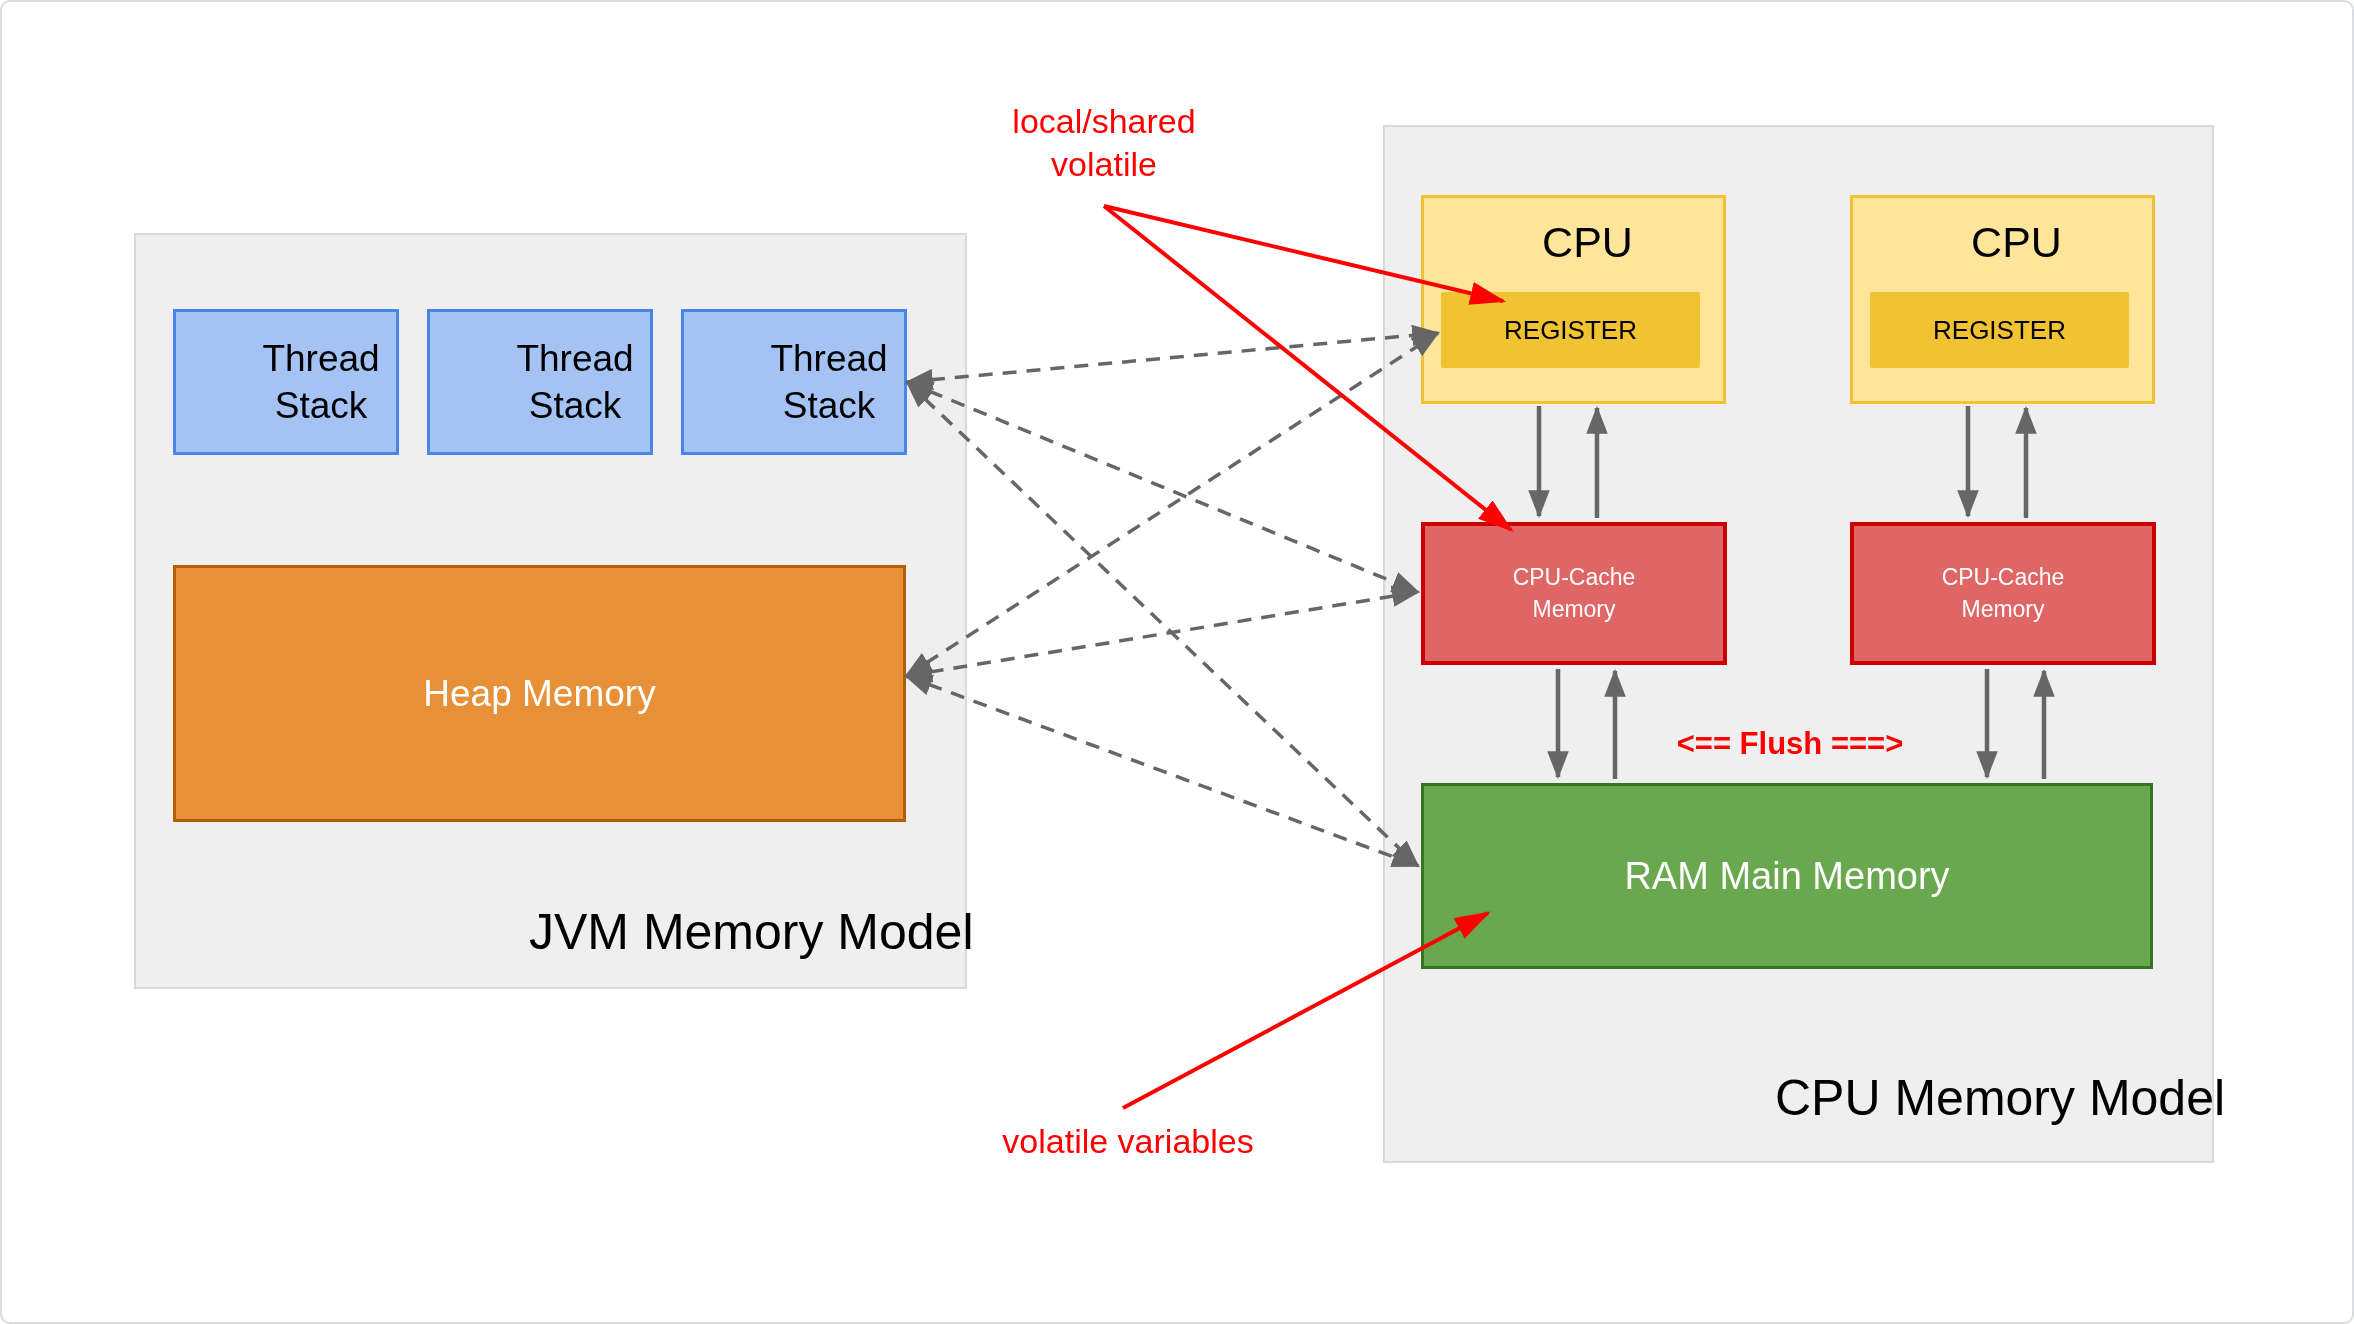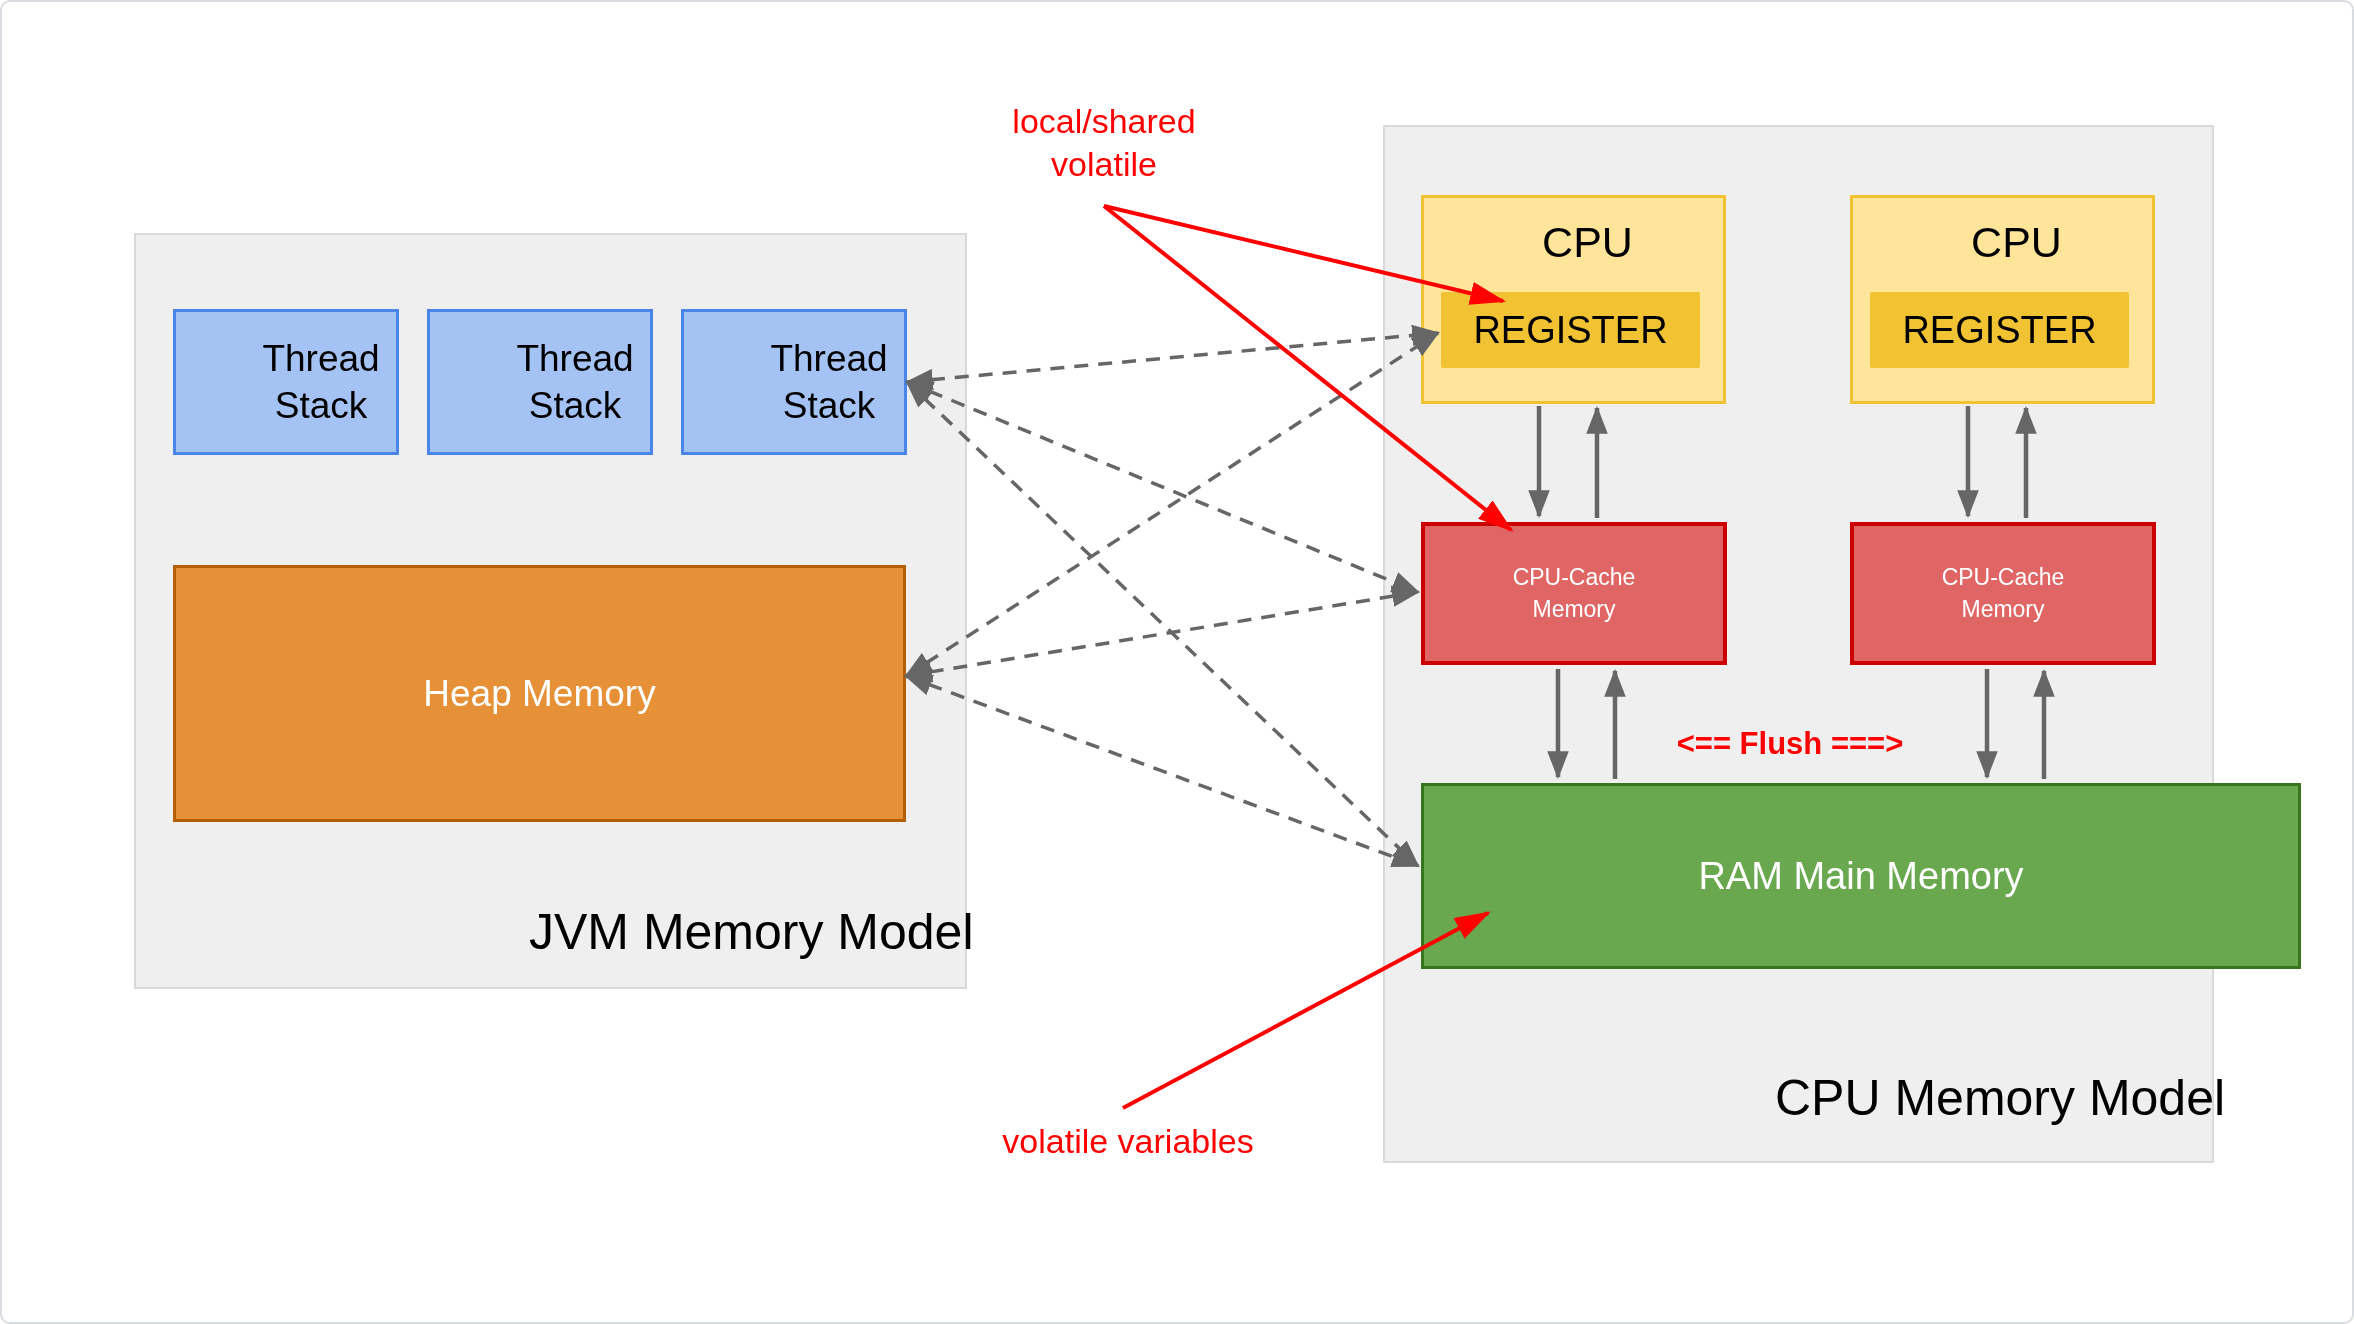--- a/index.html
+++ b/index.html
@@ -54,21 +54,21 @@
     background:var(--yellow-fill,#ffe599);
     border:3px solid var(--yellow-border,#f1c232);
     align-items:flex-start;
   }
   .cpu-box .cpu-title{
     width:100%;margin-top:20px;text-align:center;
     font-size:43px;color:var(--text-dark,#000);padding-left:28px;
   }
   .register{
     background:var(--register-fill,#f1c232);
-    font-size:38px;color:var(--text-dark,#000);
+    font-size:26px;color:var(--text-dark,#000);
     border-radius:2px;
   }
   .cache{
     background:var(--red-fill,#e06666);
     border:4px solid var(--red-border,#cc0000);
     font-size:23px;color:var(--text-light,#fff);line-height:1.35;
   }
   .cache .wrap{width:195px;}
   .ram{
     background:var(--green-fill,#6aa84f);
@@ -130,21 +130,21 @@
     <span>REGISTER</span>
   </div>
 
   <div class="node cache" style="left:1419px;top:520px;width:306px;height:143px;">
     <span class="wrap">CPU-Cache Memory</span>
   </div>
   <div class="node cache" style="left:1848px;top:520px;width:306px;height:143px;">
     <span class="wrap">CPU-Cache Memory</span>
   </div>
 
-  <div class="node ram" style="left:1419px;top:781px;width:880px;height:186px;">
+  <div class="node ram" style="left:1419px;top:781px;width:732px;height:186px;">
     <span>RAM Main Memory</span>
   </div>
 
   <div class="panel-title" style="left:1773px;top:1067px;width:400px;">CPU Memory Model</div>
 
   <div class="red-note" style="left:1002px;top:98px;width:200px;">local/shared volatile</div>
 
   <div class="flush-note" style="left:1638px;top:724px;width:300px;">&lt;== Flush ===&gt;</div>
 
   <div class="red-note" style="left:976px;top:1118px;width:300px;white-space:nowrap;">volatile variables</div>

